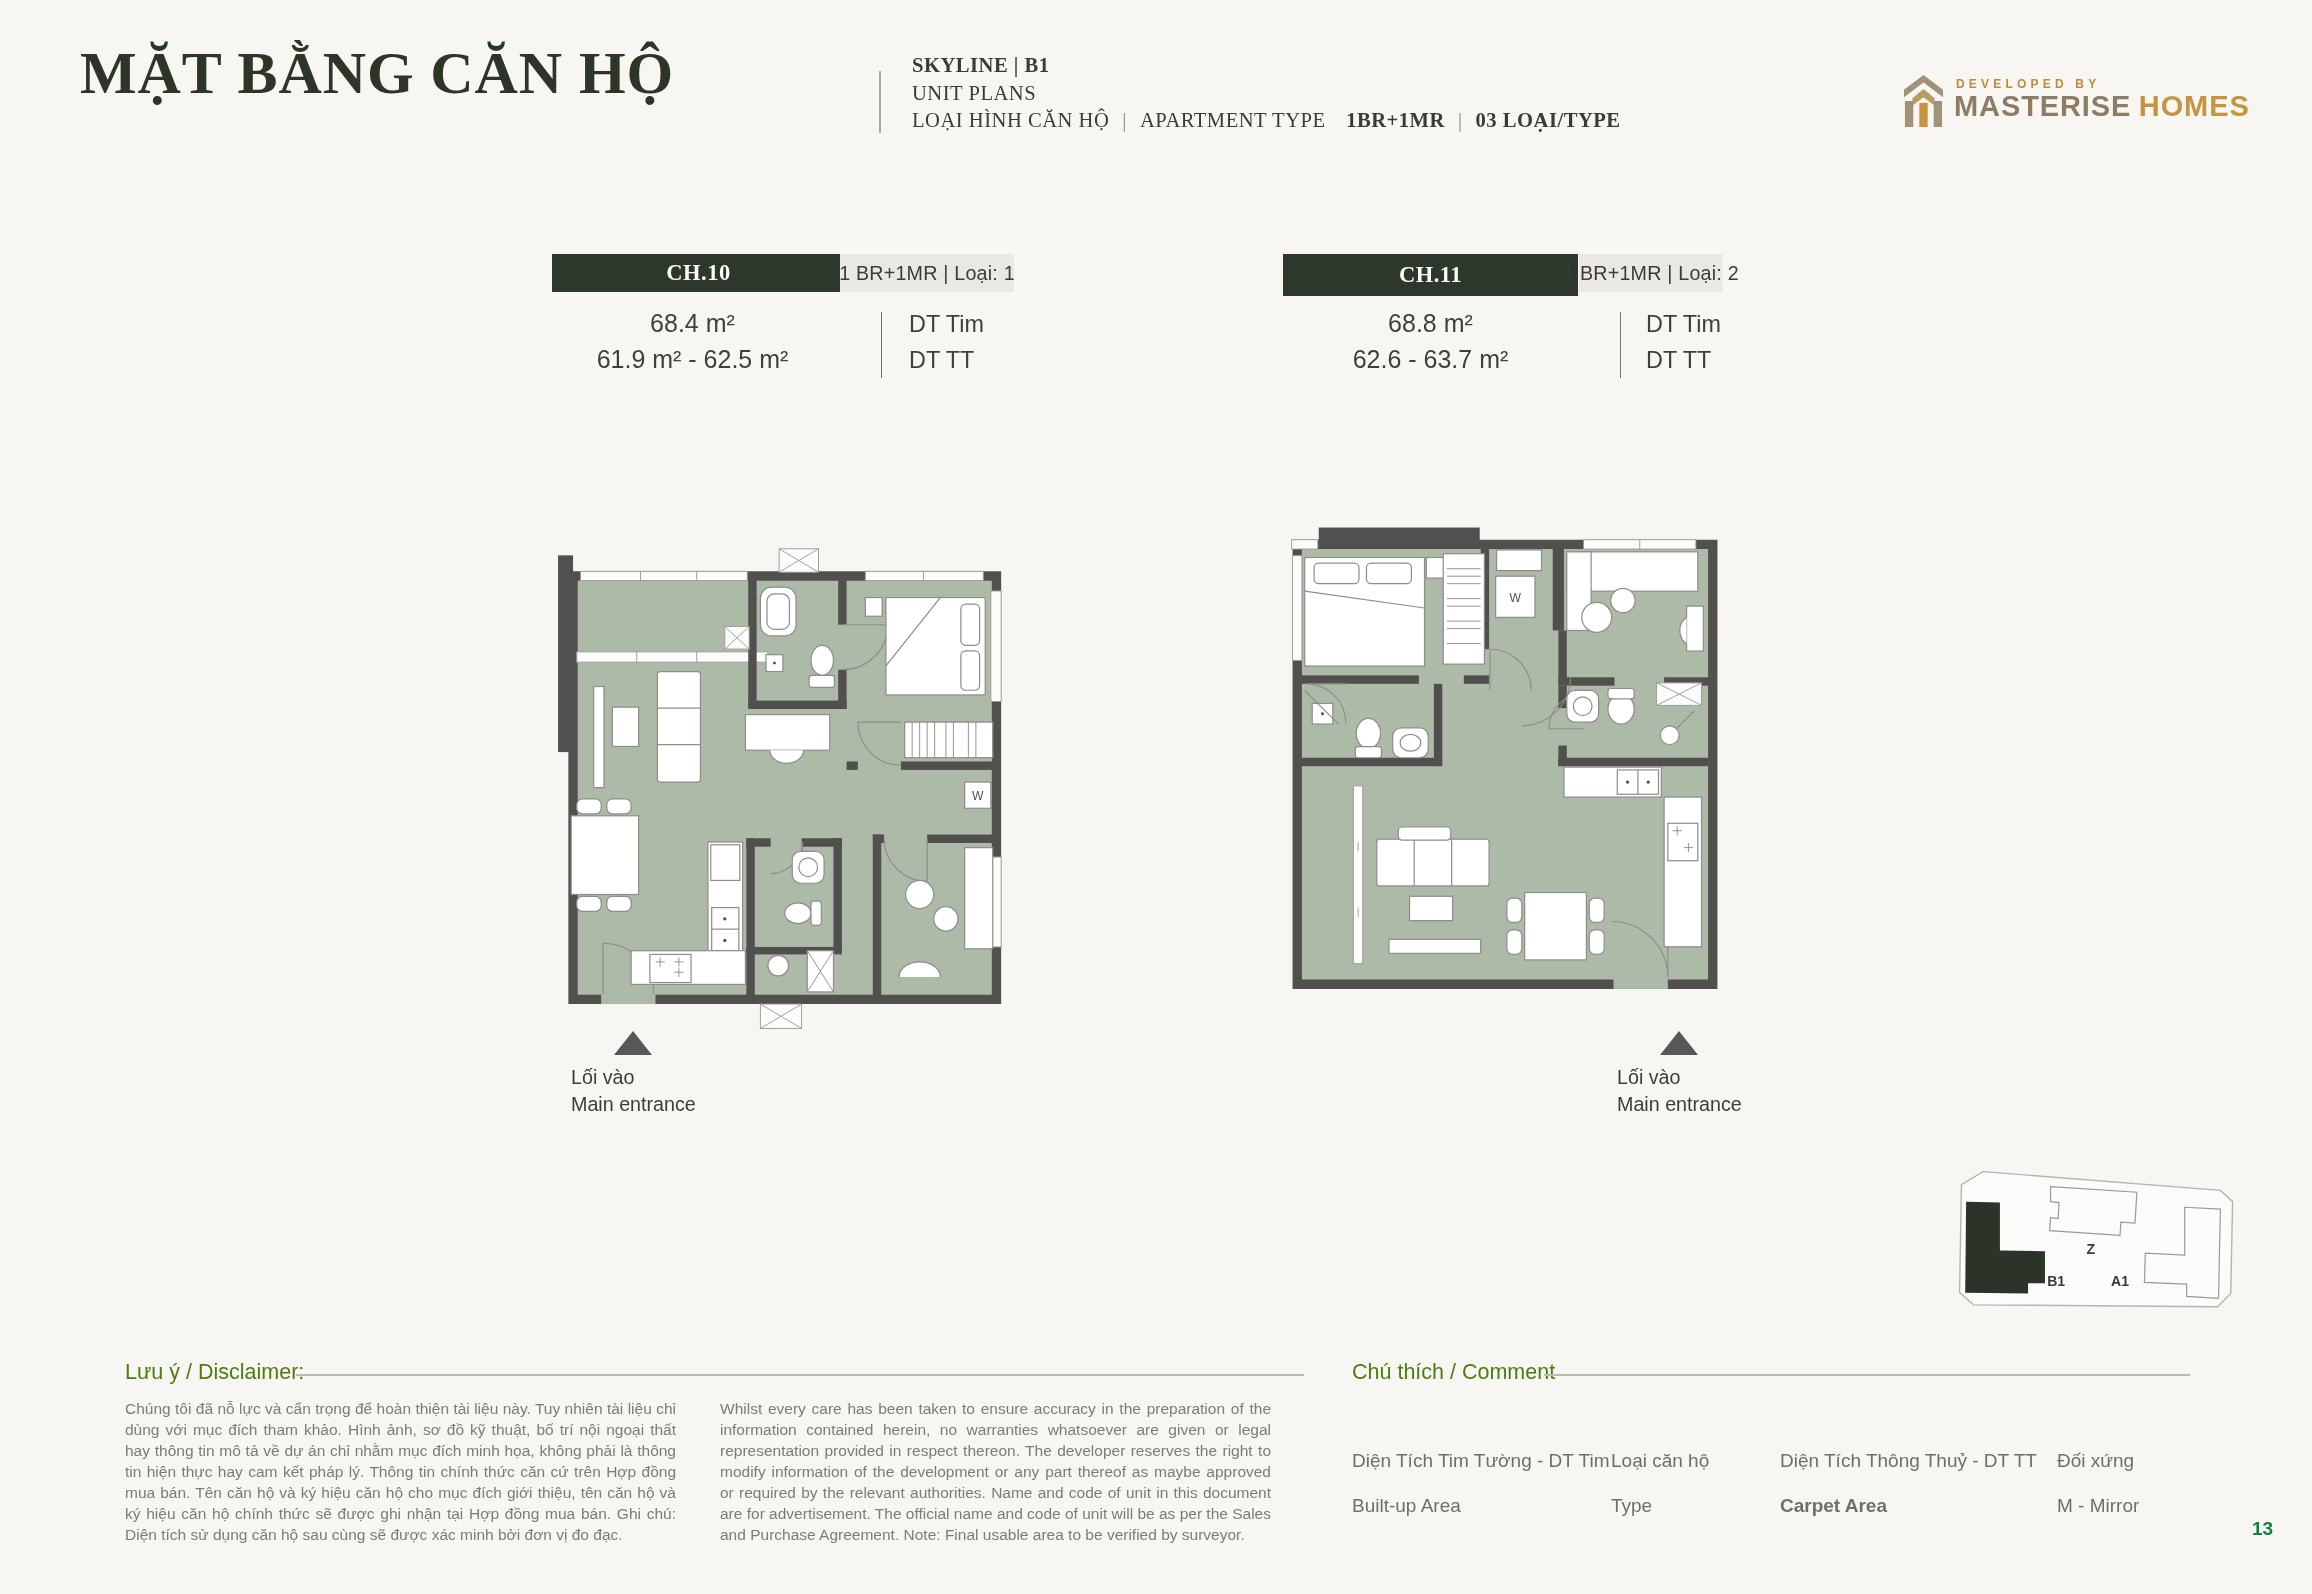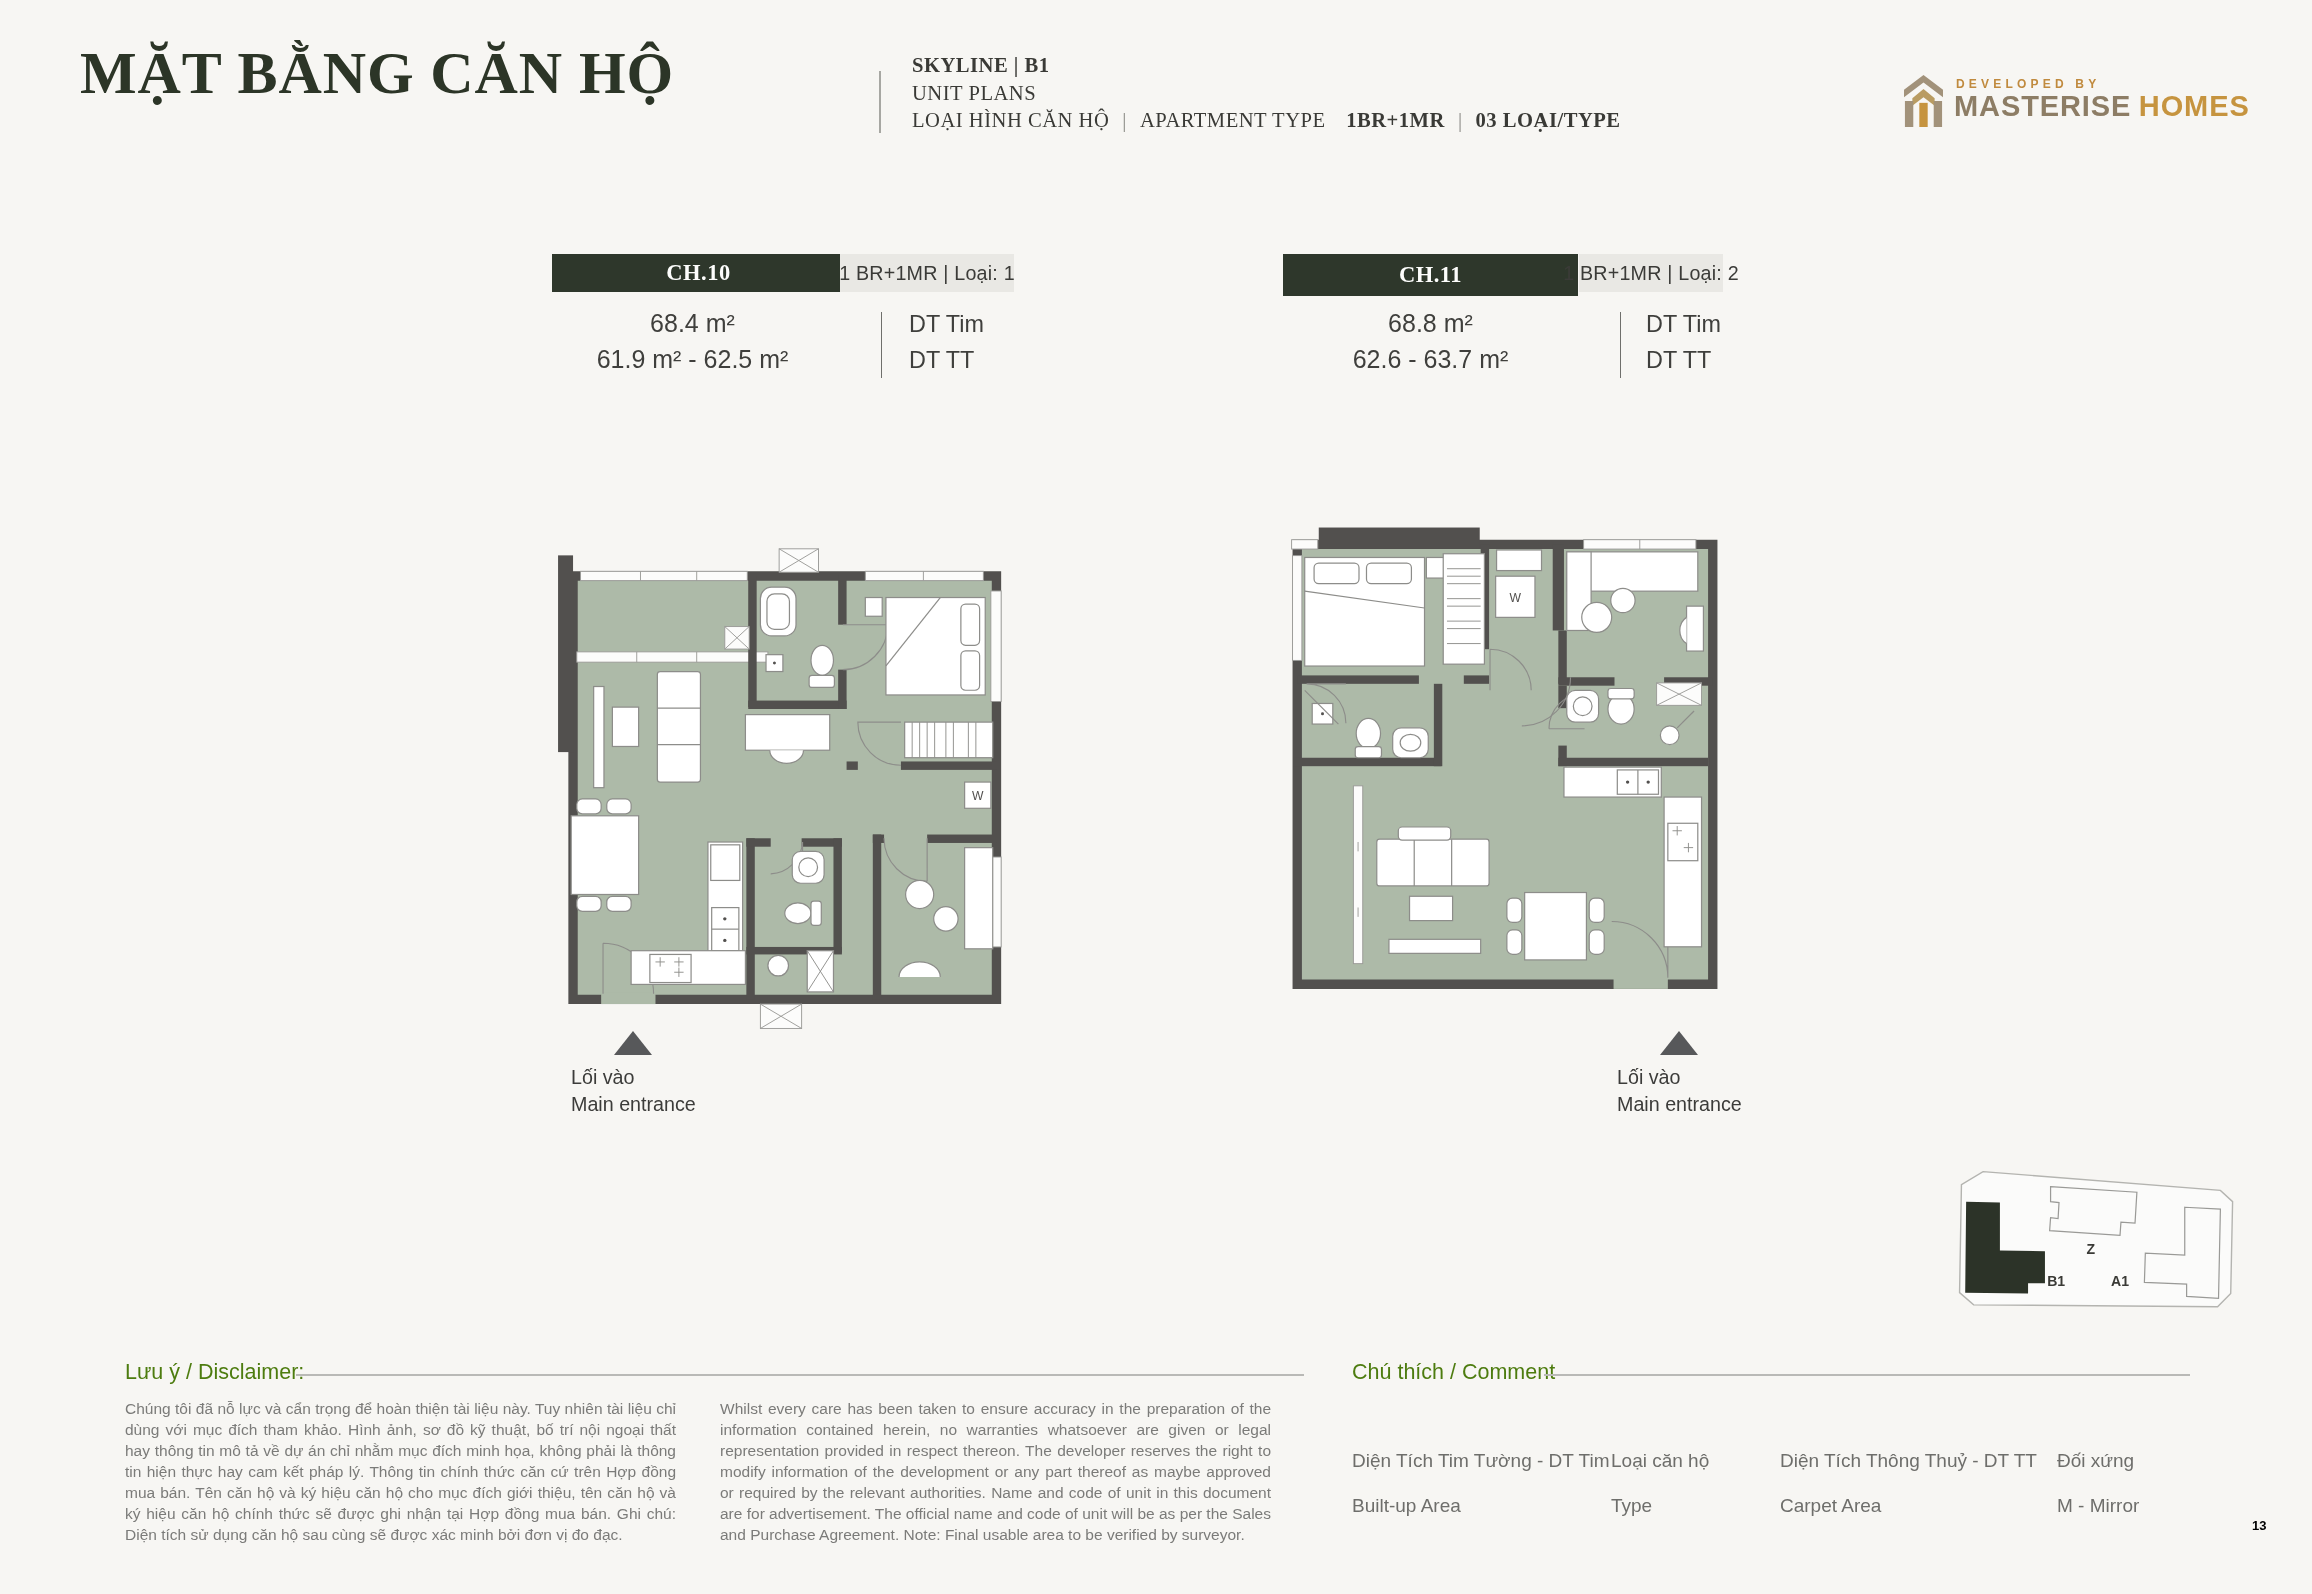--- a/index.html
+++ b/index.html
@@ -32,21 +32,21 @@
   .vsep{width:1.4px;background:#6f6f6b;}
   
   .tri{width:0;height:0;border-left:19px solid transparent;border-right:19px solid transparent;border-bottom:24px solid #57585a;}
   .entrance-label{font-size:19.7px;color:#3c3c3a;line-height:1.35;white-space:nowrap;}
   
   .section-head{font-size:21.5px;color:#4d7c0f;white-space:nowrap;}
   .rule{height:1.9px;background:#b9b9b6;}
   .para{font-size:15.5px;line-height:1.36;color:#7b7b79;text-align:justify;}
   .legend-l1{font-size:19px;color:#6e6e6b;white-space:nowrap;}
   .legend-l2{font-size:19px;color:#6e6e6b;white-space:nowrap;}
-  .pagenum{font-size:13px;font-weight:700;color:#000000;}
+  .pagenum{font-size:19px;font-weight:700;color:#15803d;}
   svg{display:block;}
 </style>
 </head>
 <body>
 
 <div class="page">
 
   <div class="abs main-title" style="left:80px;top:39px;">MẶT BẰNG CĂN HỘ</div>
   <div class="abs hdr-divider" style="left:879px;top:71px;height:62px;"></div>
 
@@ -414,21 +414,21 @@
   <div class="abs" style="left:1352px;top:1450px;">
     <div class="legend-l1">Diện Tích Tim Tường - DT Tim</div>
     <div class="legend-l2" style="margin-top:22.5px;">Built-up Area</div>
   </div>
   <div class="abs" style="left:1611px;top:1450px;">
     <div class="legend-l1">Loại căn hộ</div>
     <div class="legend-l2" style="margin-top:22.5px;">Type</div>
   </div>
   <div class="abs" style="left:1780px;top:1450px;">
     <div class="legend-l1">Diện Tích Thông Thuỷ - DT TT</div>
-    <div class="legend-l2" style="margin-top:22.5px;">Carpet Area</div>
+    <div class="legend-l2" style="margin-top:22.5px;font-weight:bold;">Carpet Area</div>
   </div>
   <div class="abs" style="left:2057px;top:1450px;">
     <div class="legend-l1">Đối xứng</div>
     <div class="legend-l2" style="margin-top:22.5px;">M - Mirror</div>
   </div>
 
   <div class="abs pagenum" style="left:2252px;top:1518px;">13</div>
 
 </div>
 

